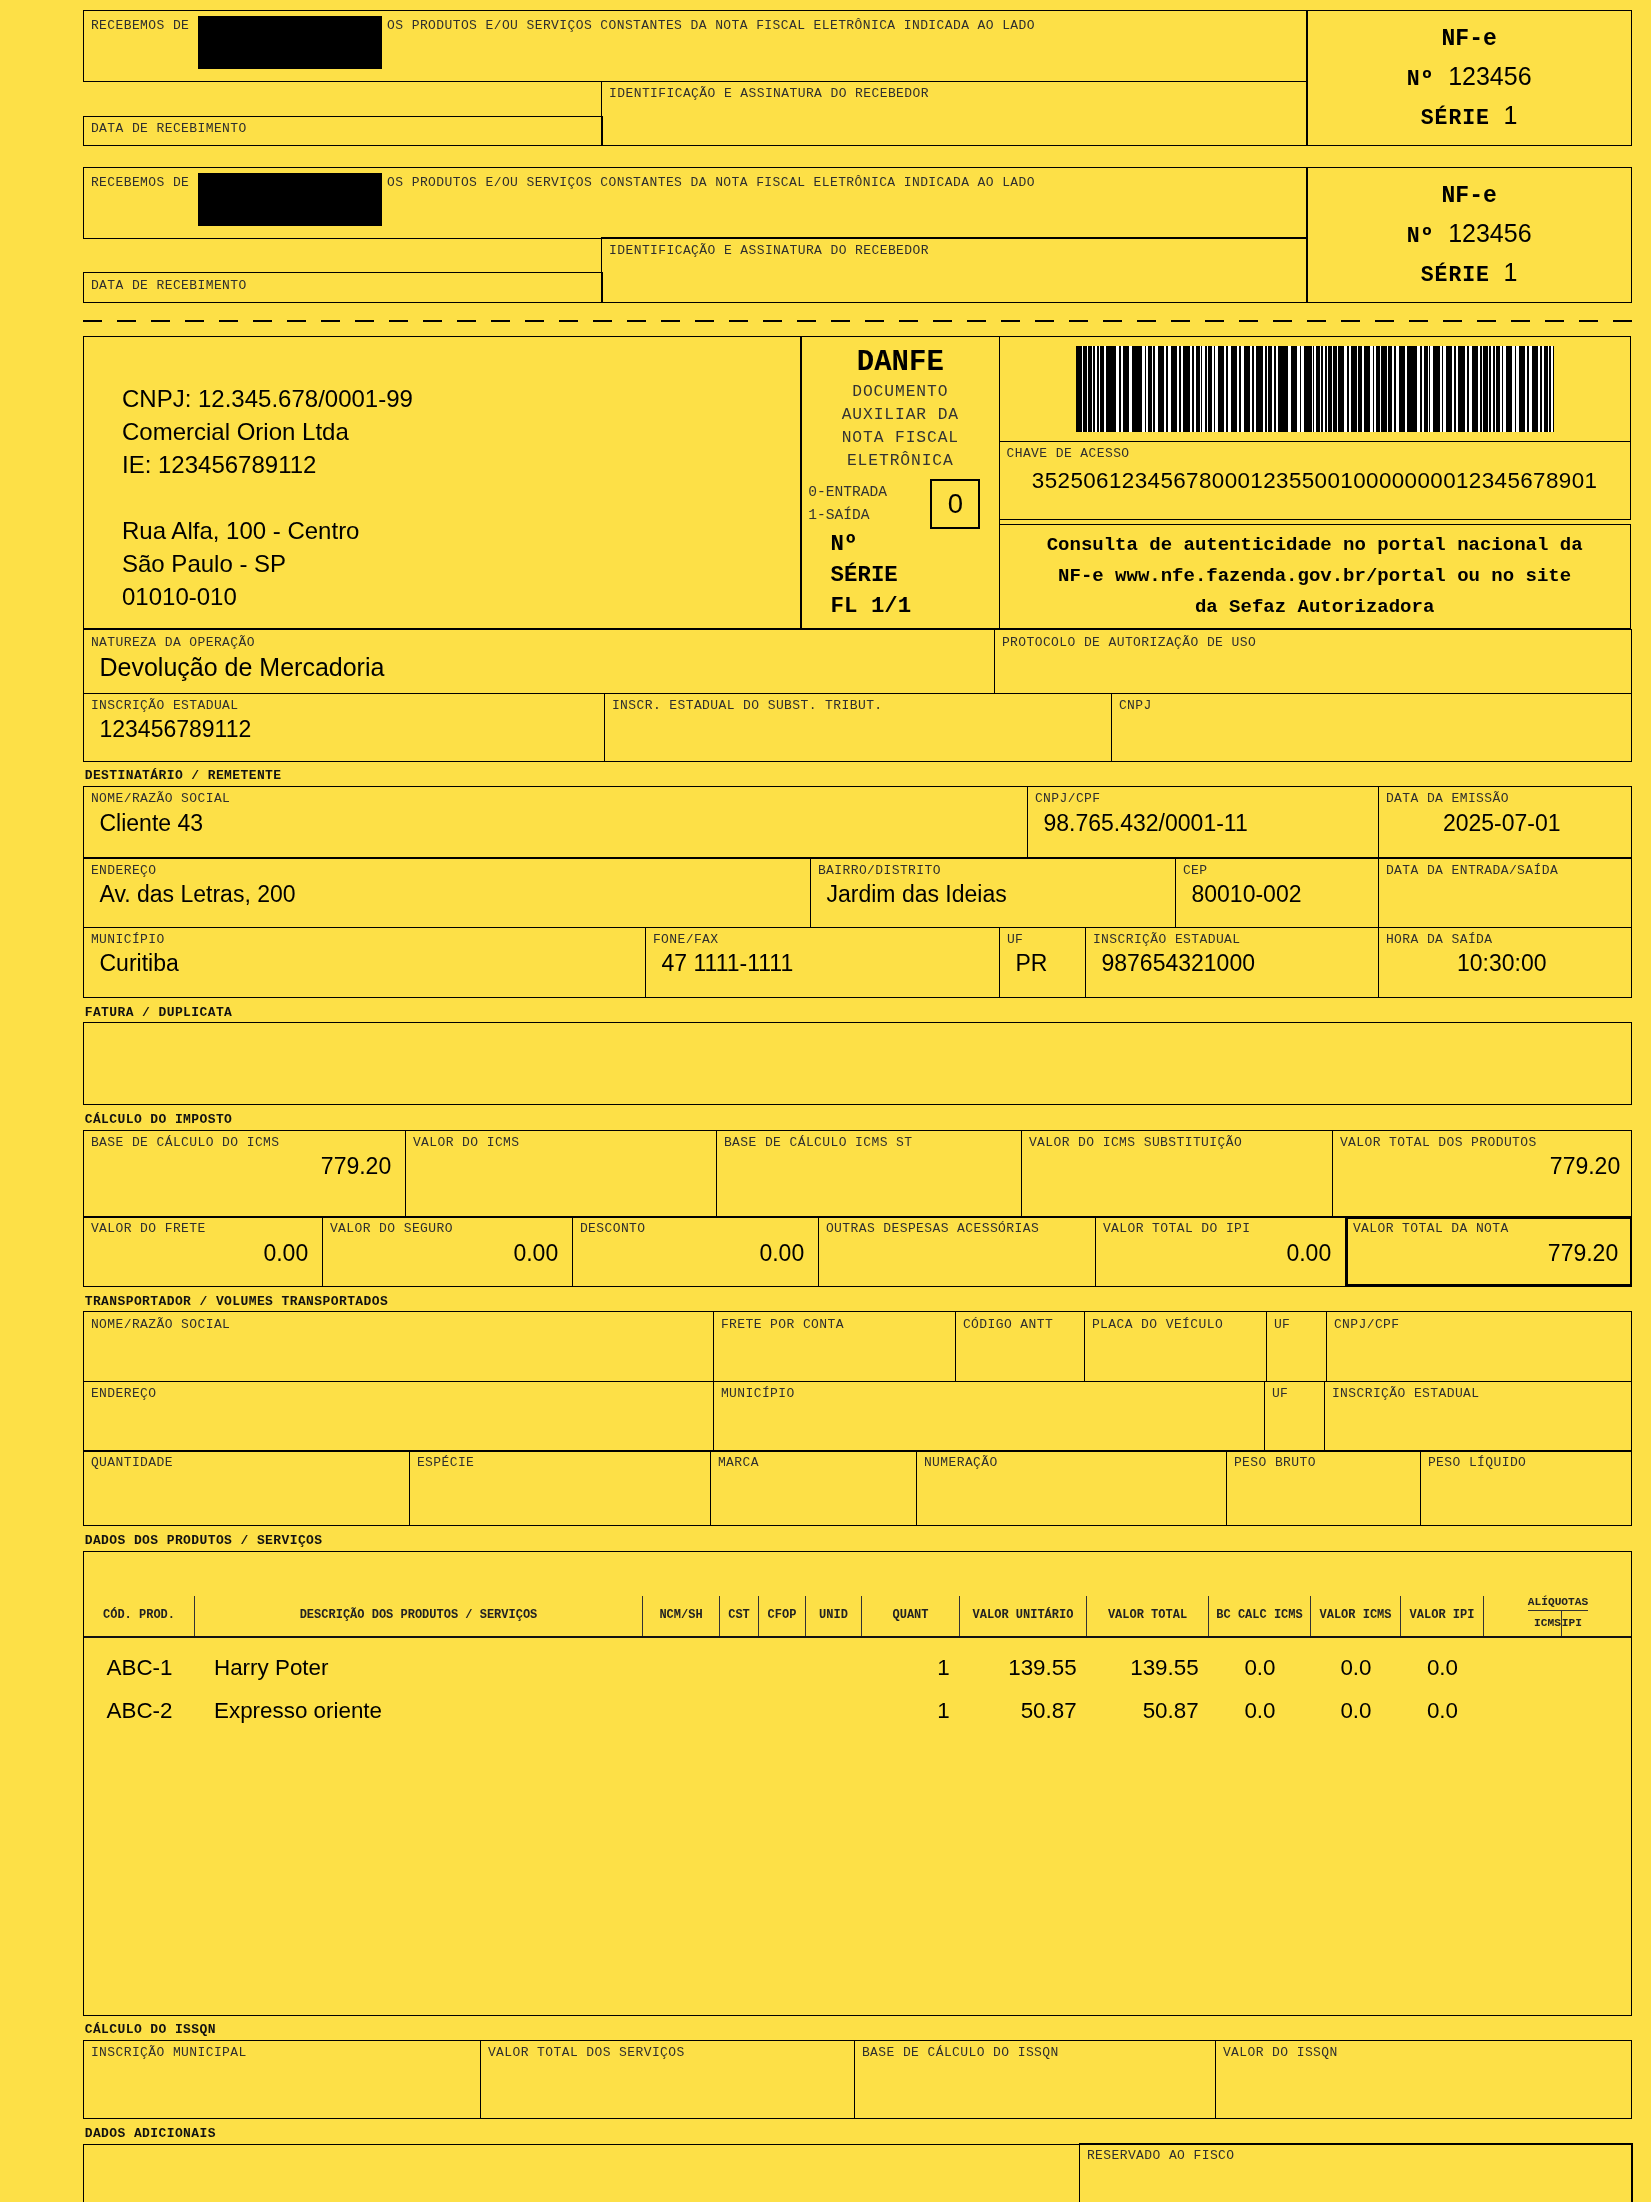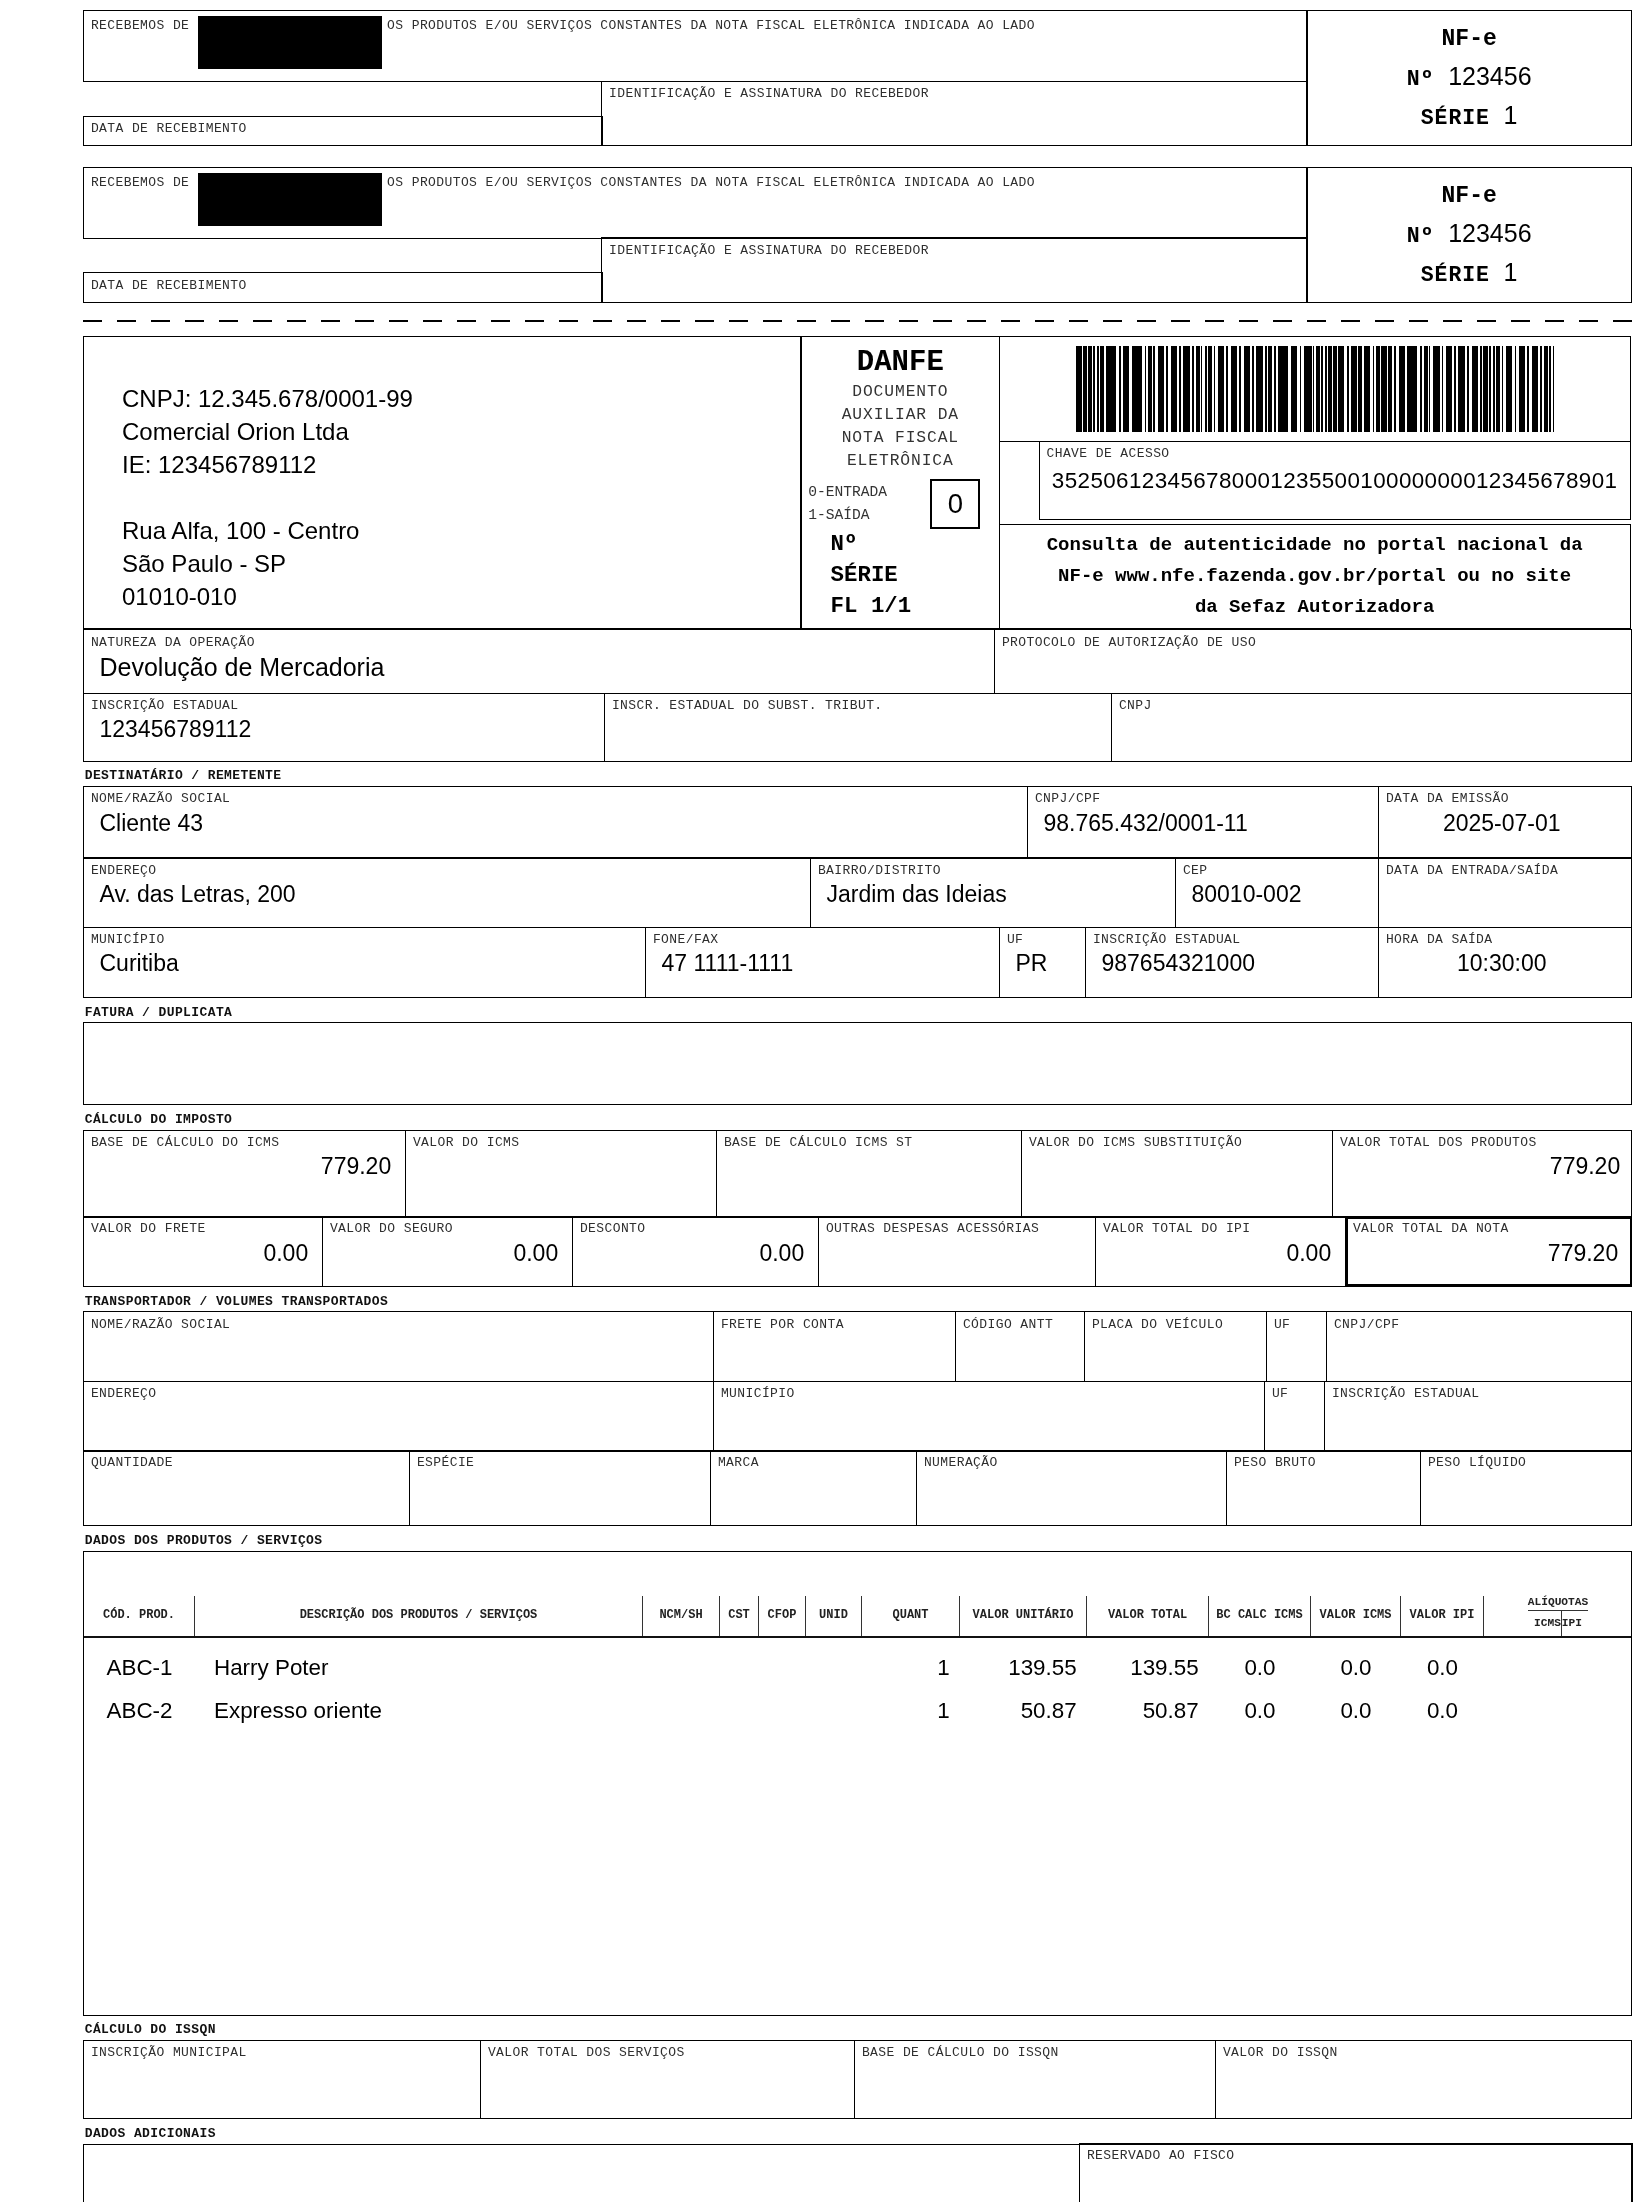--- a/index.html
+++ b/index.html
@@ -1,18 +1,18 @@
 <!DOCTYPE html>
 <html style="font-size:13.8px"><head>
 <meta charset="utf-8">
 <style>
   * { margin:0; padding:0; box-sizing:border-box; }
   html,body { background:#e9e9e9; }
   .page {
-    width:1652px; height:2203px; background:#ffffff; overflow:hidden;
+    width:1652px; height:2203px; background:#fde047; overflow:hidden;
     position:relative; padding:10.3px 20.6px 0 83px;
     font-family:"Liberation Sans", sans-serif; color:#000;
   }
   .content { width:1549px; }
 
   
   .lbl {
     font-family:"Liberation Mono", monospace;
     font-size:13px; color:#2e2e2e; letter-spacing:0.4px;
     padding:4.3px 0 0 6.9px; white-space:nowrap; overflow:hidden;
@@ -64,21 +64,21 @@
             font-size:27.5px; margin-right:12px; }
   .danfe-ln { font-family:"Liberation Mono", monospace; font-weight:bold; font-size:22.4px; line-height:31px; padding-left:22.4px; }
   .rightcol { width:632px; margin-left:-1.7px; display:flex; flex-direction:column; height:293px; }
   .barcodebox { height:106px; border:1.7px solid #000; display:flex; align-items:center; justify-content:center; }
   .barcode { width:478px; height:86px;
     background:
       repeating-linear-gradient(90deg,#000 0 1.7px,transparent 1.7px 4.3px),
       repeating-linear-gradient(90deg,#000 0 4.3px,transparent 4.3px 12px),
       repeating-linear-gradient(90deg,transparent 0 6.9px,#000 6.9px 11.2px,transparent 11.2px 25px);
     background-color:#fff; }
-  .chavebox { height:79px; border:1.7px solid #000; margin-top:-1.7px;margin-left:40px; }
+  .chavebox { height:79px; border:1.7px solid #000; margin-top:-1.7px; }
   .chave-val { text-align:center; font-size:22.4px; padding-top:6.9px; letter-spacing:0.4px; }
   .consultabox { flex:1; border:1.7px solid #000; margin-top:4.3px;
     display:flex; flex-direction:column; align-items:center; justify-content:center;
     font-family:"Liberation Mono", monospace; font-weight:bold; font-size:19px; line-height:31px; }
 
   .nat-row { grid-template-columns:911px 638px; height:65px; }
   .ie-row  { grid-template-columns:521px 507px 521px; height:69px; }
 
   .dest-r1 { grid-template-columns:944px 351px 254px; height:73px; }
   .dest-r2 { grid-template-columns:727px 365px 203px 254px; height:71px; }

